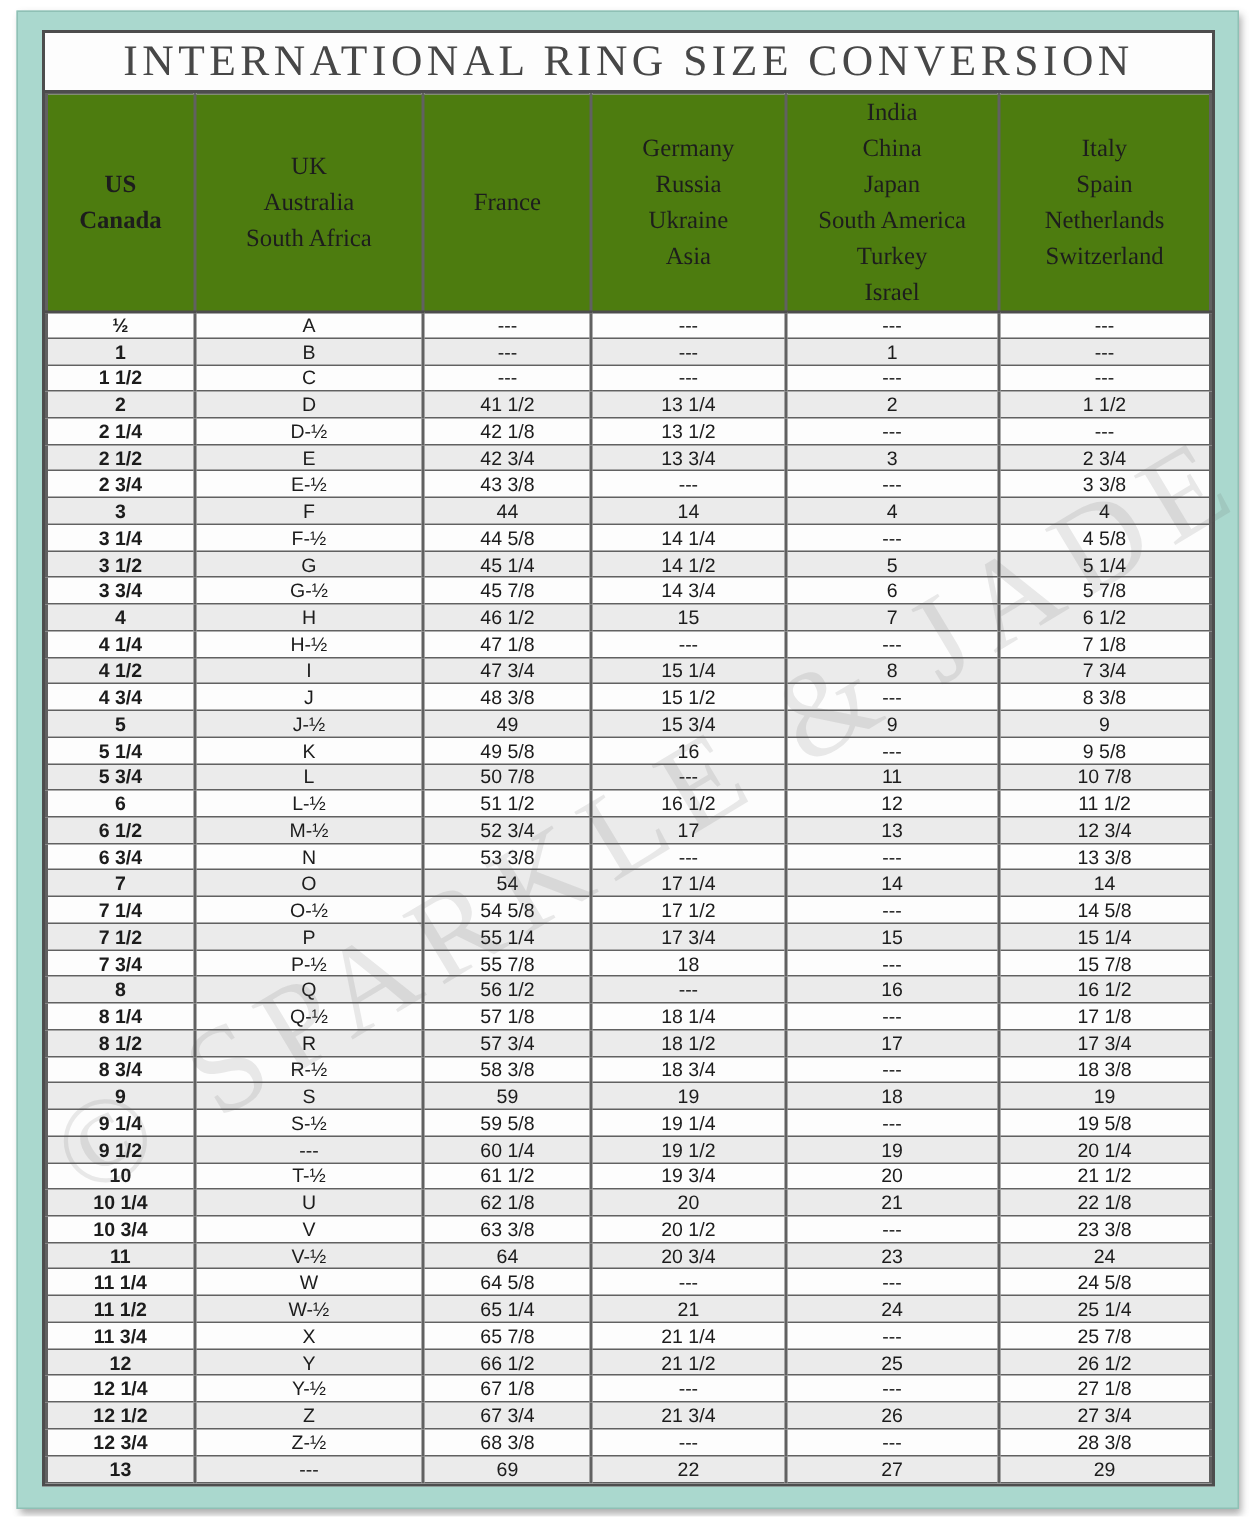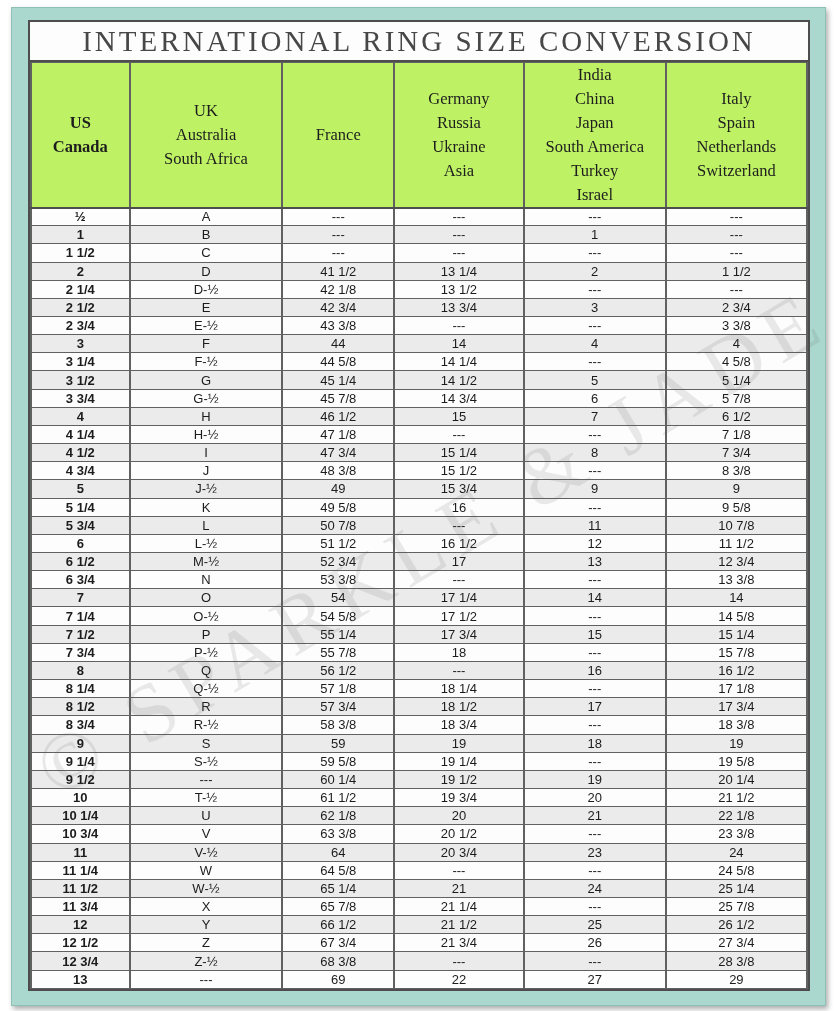--- a/index.html
+++ b/index.html
@@ -41,21 +41,21 @@
   table.ring-table {
     width: 100%;
     flex: 1 1 auto;
     border-collapse: collapse;
     table-layout: fixed;
   }
 
   thead tr { height: 124px; }
 
   th {
-    background: #bef264;
+    background: #4d7c0f;
     font-family: "Liberation Serif", "DejaVu Serif", serif;
     font-weight: normal;
     font-size: 16.5px;
     line-height: 1.45;
     color: #1d1d1d;
     vertical-align: middle;
     text-align: center;
   }
   th:first-child { font-weight: bold; }
 
@@ -466,20 +466,28 @@
           </tr>
           <tr>
             <td>12</td>
             <td>Y</td>
             <td>66 1/2</td>
             <td>21 1/2</td>
             <td>25</td>
             <td>26 1/2</td>
           </tr>
           <tr>
+            <td>12 1/4</td>
+            <td>Y-½</td>
+            <td>67 1/8</td>
+            <td>---</td>
+            <td>---</td>
+            <td>27 1/8</td>
+          </tr>
+          <tr>
             <td>12 1/2</td>
             <td>Z</td>
             <td>67 3/4</td>
             <td>21 3/4</td>
             <td>26</td>
             <td>27 3/4</td>
           </tr>
           <tr>
             <td>12 3/4</td>
             <td>Z-½</td>

